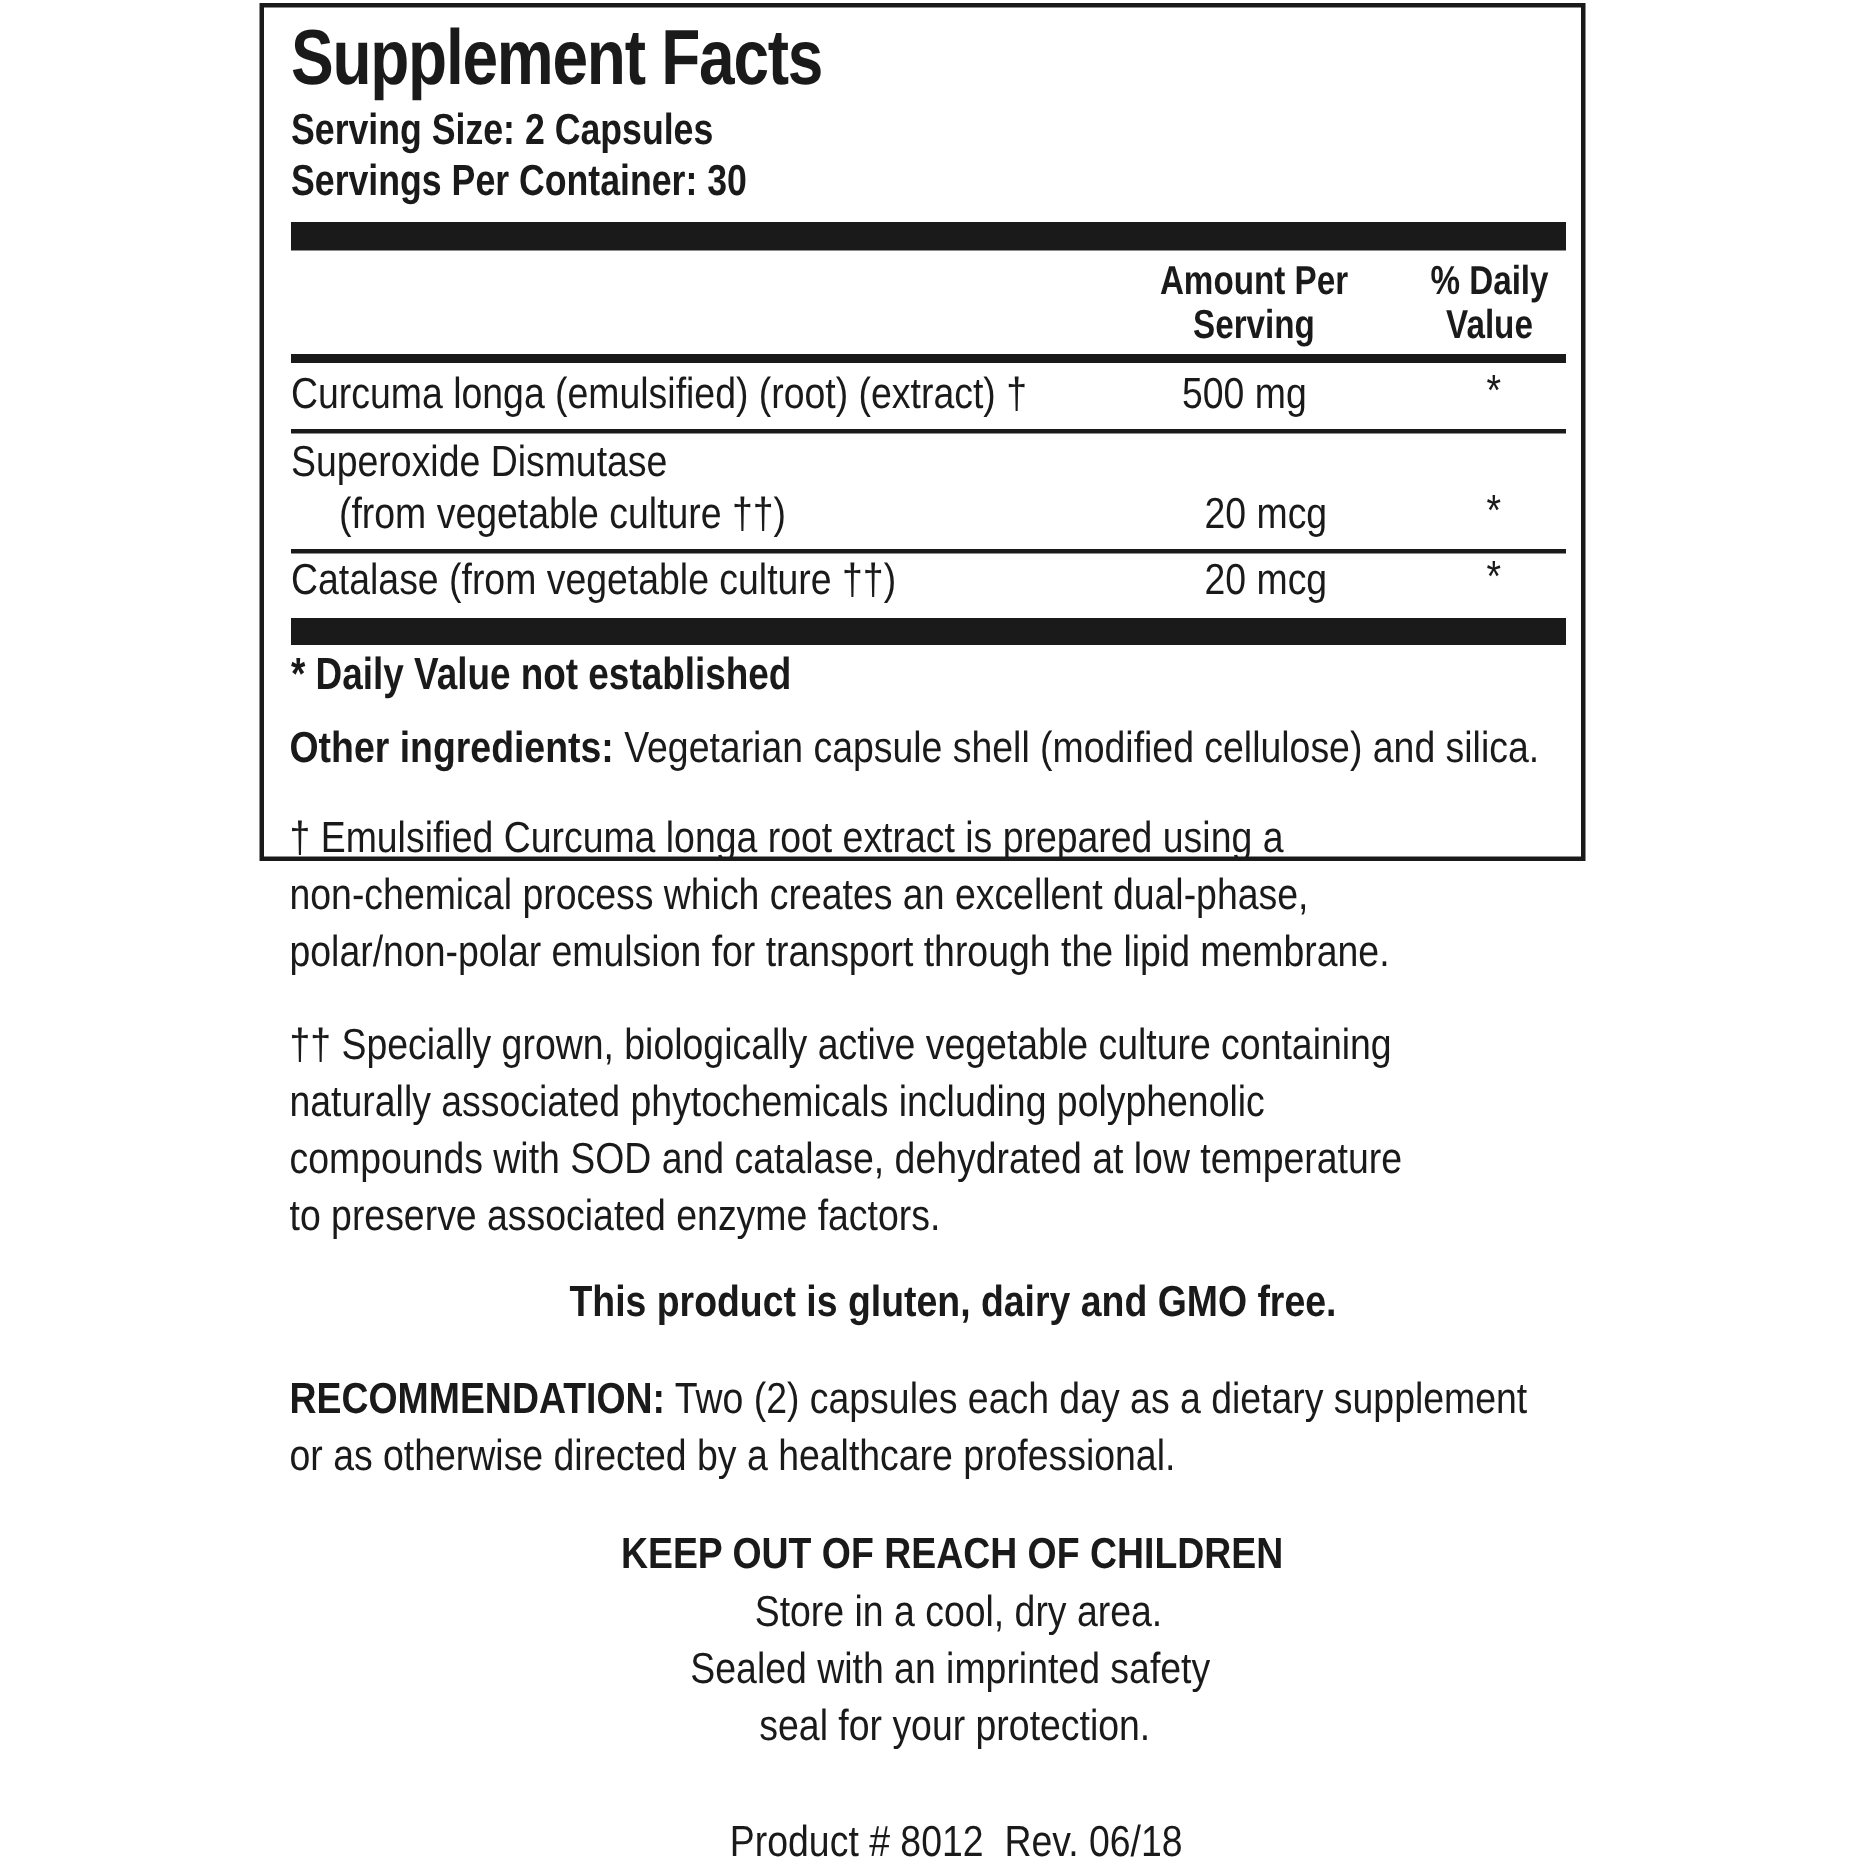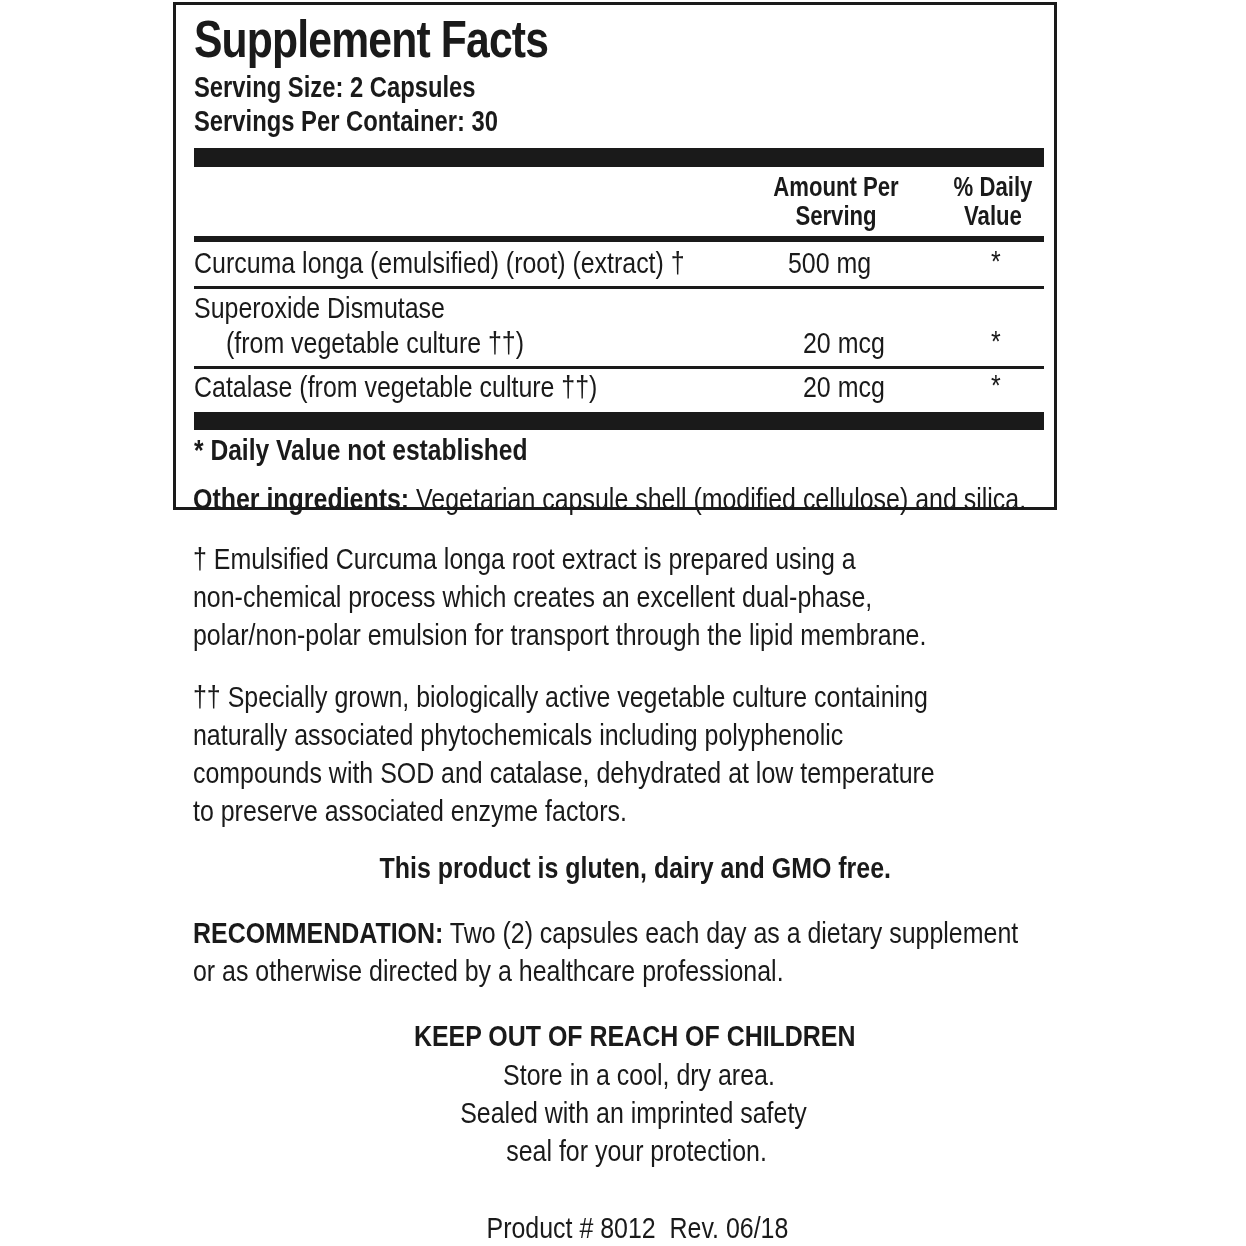--- a/index.html
+++ b/index.html
@@ -1,18 +1,18 @@
 <!DOCTYPE html>
 <html><head>
 <meta charset="utf-8">
 <style>
   html, body { margin:0; padding:0; background:#fff; }
   body { width:1246px; height:1246px; position:relative; overflow:hidden; color:#1a1a1a;
          font-family:"Liberation Sans", sans-serif; }
-  .panel { position:absolute; left:173px; top:2px; width:884px; height:508px;
+  .panel { position:absolute; left:173px; top:2px; width:884px; height:572px;
            border:3px solid #1a1a1a; box-sizing:border-box; }
   .title { position:absolute; left:18px; top:4px; font-size:52px; font-weight:bold;
            transform:scaleX(0.82); transform-origin:left top; white-space:nowrap; letter-spacing:-1px; }
   .srv { position:absolute; left:18px; font-size:29px; font-weight:bold;
          transform:scaleX(0.82); transform-origin:left top; white-space:nowrap; }
   .thick { position:absolute; left:18px; width:850px; background:#1a1a1a; }
   .thin { position:absolute; left:18px; width:850px; height:3px; background:#1a1a1a; }
   .hdr { position:absolute; font-size:27px; font-weight:bold; text-align:center; line-height:29px;
          transform:scaleX(0.82); white-space:nowrap; }
   .cell { position:absolute; font-size:29px; white-space:nowrap; transform:scaleX(0.86); transform-origin:left top; }

